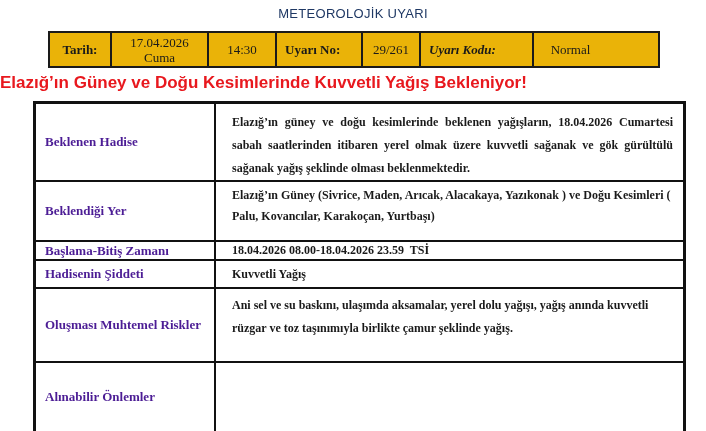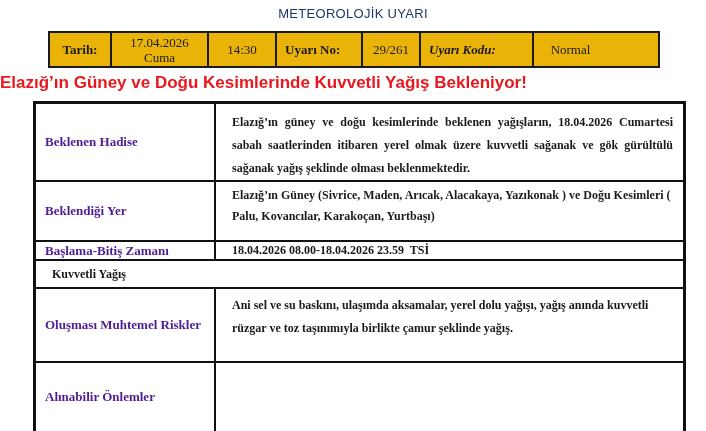--- a/index.html
+++ b/index.html
@@ -126,20 +126,21 @@
   </div>
   <div class="d-row r2">
     <div class="d-label">Beklendiği Yer</div>
     <div class="d-value">Elazığ’ın Güney (Sivrice, Maden, Arıcak, Alacakaya, Yazıkonak ) ve Doğu Kesimleri ( Palu, Kovancılar, Karakoçan, Yurtbaşı)</div>
   </div>
   <div class="d-row r3">
     <div class="d-label">Başlama-Bitiş Zamanı</div>
     <div class="d-value">18.04.2026 08.00-18.04.2026 23.59  TSİ</div>
   </div>
   <div class="d-row r4">
+    <div class="d-label">Hadisenin Şiddeti</div>
     <div class="d-value">Kuvvetli Yağış</div>
   </div>
   <div class="d-row r5">
     <div class="d-label">Oluşması Muhtemel Riskler</div>
     <div class="d-value">Ani sel ve su baskını, ulaşımda aksamalar, yerel dolu yağışı, yağış anında kuvvetli rüzgar ve toz taşınımıyla birlikte çamur şeklinde yağış.</div>
   </div>
   <div class="d-row r6">
     <div class="d-label">Alınabilir Önlemler</div>
   </div>
   <div class="d-row r7">

